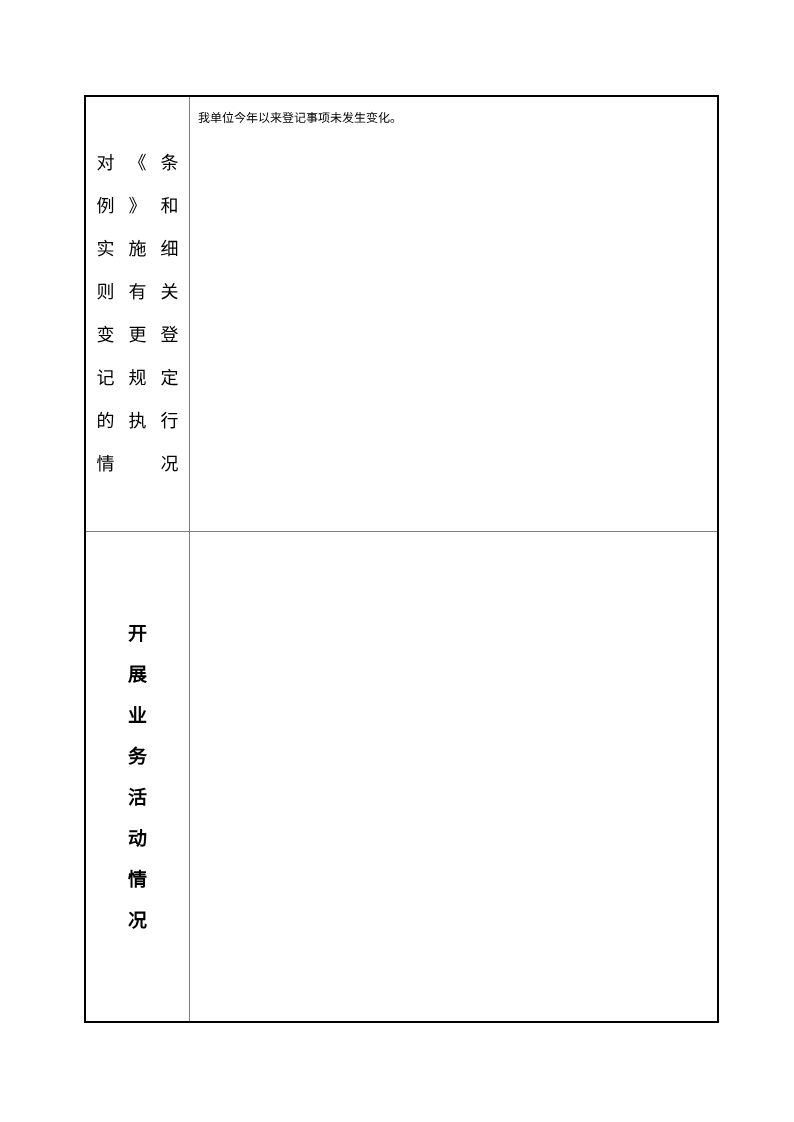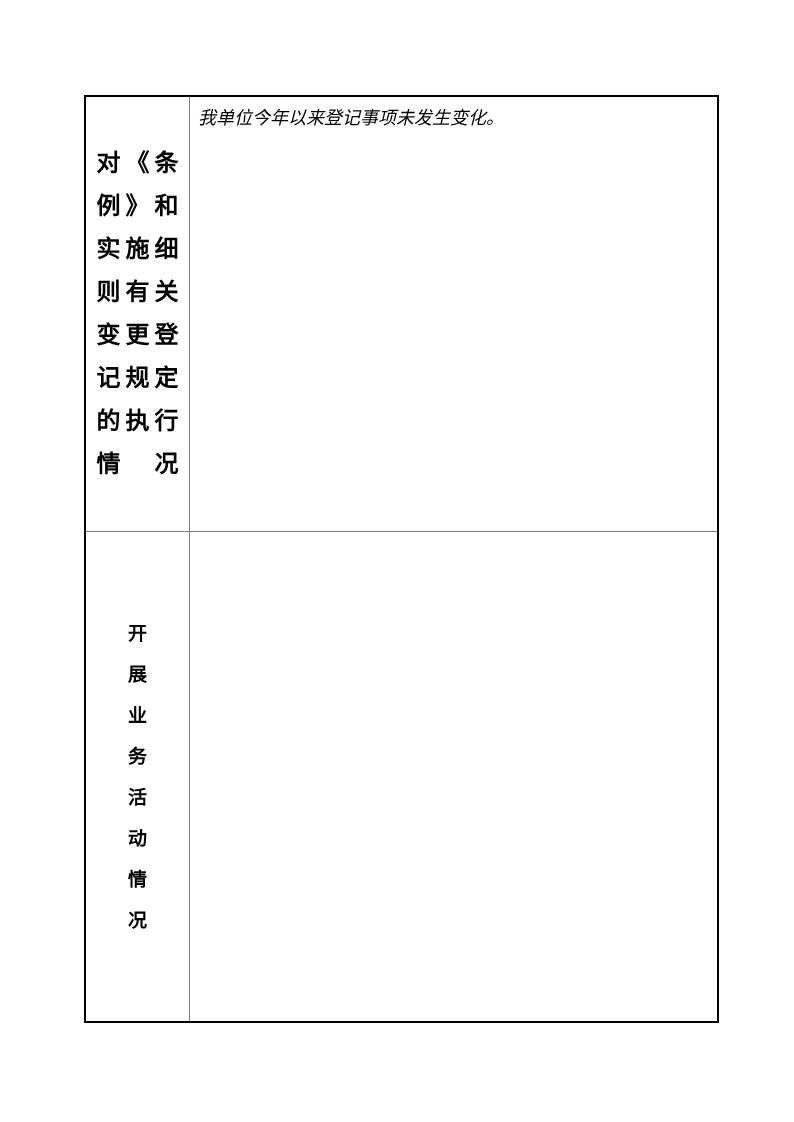--- a/index.html
+++ b/index.html
@@ -40,45 +40,44 @@
     justify-content: center;
   }
   .row1-cell {
     border-bottom: 1.5px solid #7f7f7f;
   }
   
   .vlabel {
     width: 82px;
   }
   .vlabel .label-line {
-    font-size: 24px;
-    font-weight: bold;
+    font-size: 18px;
+    font-weight: normal;
     line-height: 43px;
     height: 43px;
     text-align: justify;
     text-align-last: justify;
     white-space: nowrap;
   }
   
   .vlabel-chars {
     width: 82px;
   }
   .vlabel-chars .label-char-line {
     font-size: 19px;
     font-weight: bold;
     line-height: 41px;
     height: 41px;
     text-align: center;
   }
   
   .body-cell {
     padding: 3px 5px 6px 8px;
-    font-size: 18px;
+    font-size: 12px;
     line-height: 36px;
-    font-style: italic;
   }
   .body-cell .body-text {
     margin: 0;
     text-align: left;
   }
   .body-cell .body-line {
     text-align: justify;
     text-align-last: justify;
     white-space: nowrap;
   }

